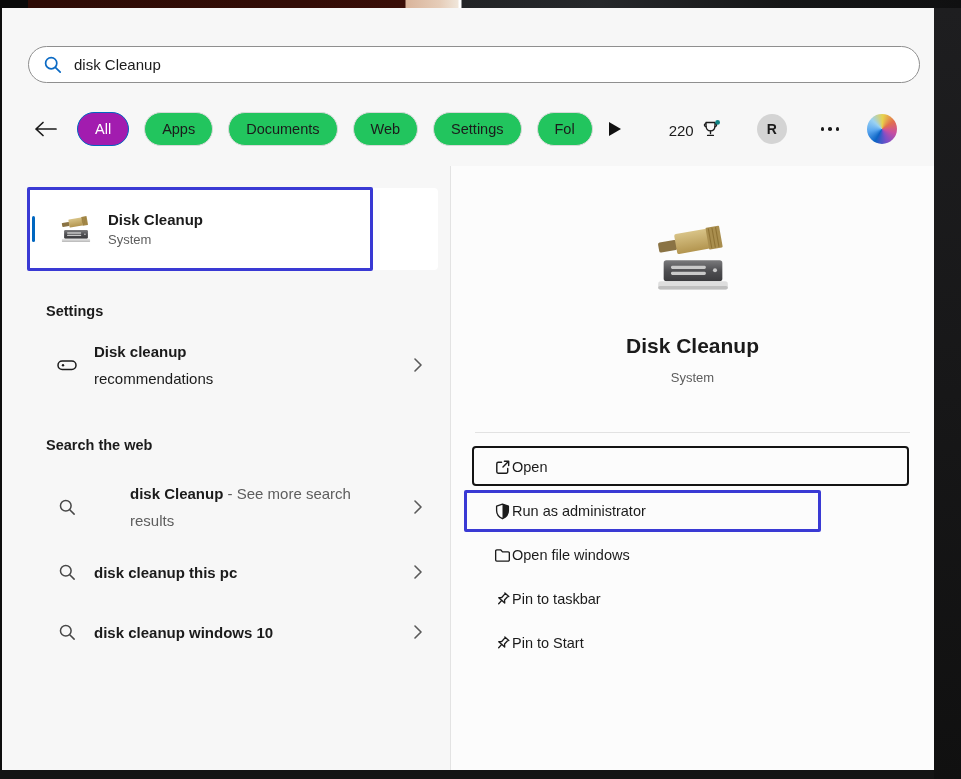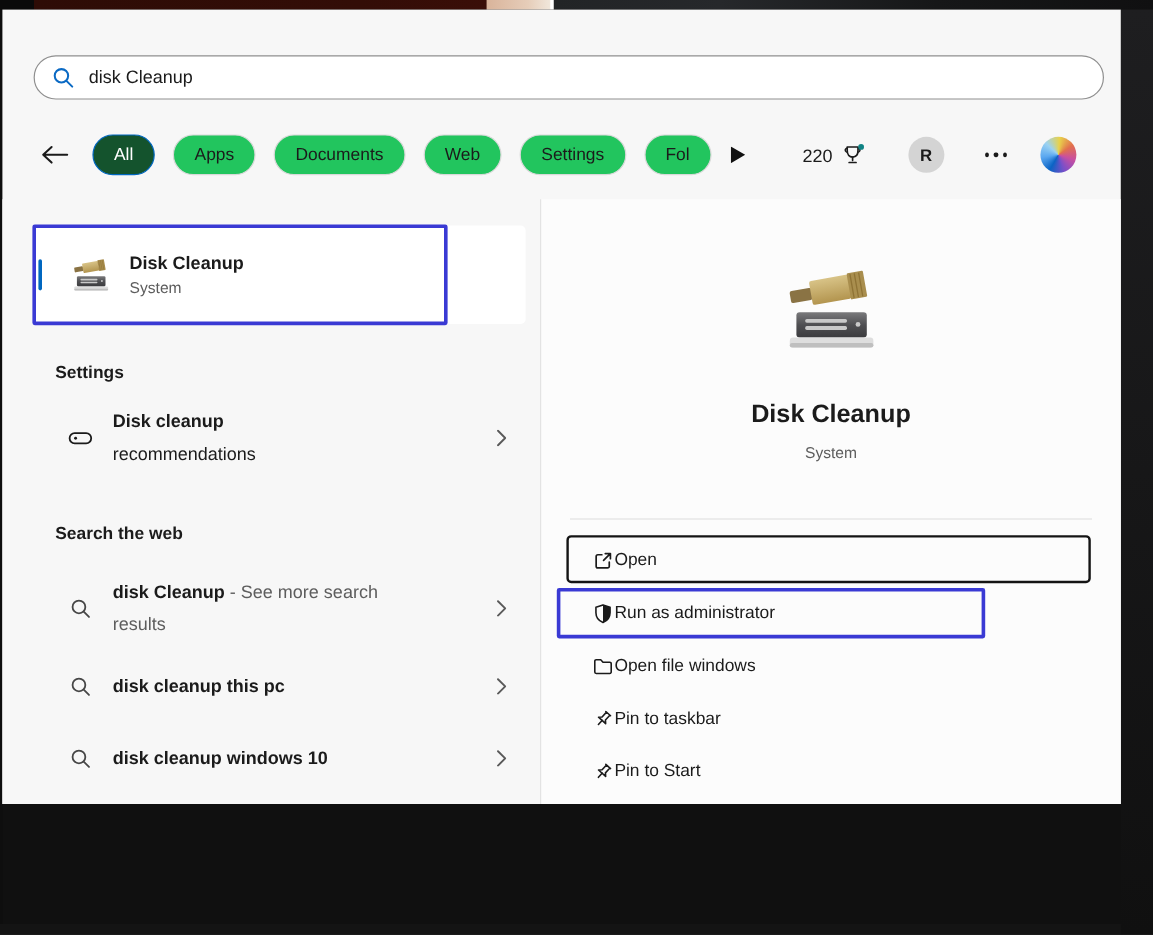--- a/index.html
+++ b/index.html
@@ -19,21 +19,21 @@
       #d9b49b 406px,#e6cdb9 440px,#f0e6da 458px,
       #ffffff 459px,#ffffff 461px,
       #222426 462px,#26282b 600px,#161718 780px,#101011 961px);
   }
   .right-band { position:absolute; top:8px; right:0; width:27px; bottom:0;
     background:linear-gradient(180deg,#1e1e20,#101010); }
   .bottom-band { position:absolute; left:0; bottom:0; height:9px; width:934px; background:#141414; }
   .left-band { position:absolute; left:0; top:8px; width:2px; bottom:9px; background:#0e0e0e; }
 
   
-  .window { position:absolute; left:2px; top:8px; width:932px; height:662px; background:#f7f7f7; }
+  .window { position:absolute; left:2px; top:8px; width:932px; height:762px; background:#f7f7f7; }
 
   
   .search-bar {
     position:absolute; left:26px; top:38px; right:14px; height:37px;
     background:#ffffff; border:1px solid #8f8f8f; border-radius:19px;
     display:flex; align-items:center; padding:0 14px; gap:11px;
   }
   .search-input {
     flex:1; border:none; outline:none; background:transparent;
     font-family:inherit; font-size:15px; color:#1b1b1b;
@@ -42,21 +42,21 @@
   
   .tabs-row {
     position:absolute; left:26px; top:100px; right:14px; height:42px;
     display:flex; align-items:center;
   }
   .back-btn { display:flex; align-items:center; justify-content:center; width:34px; height:34px; cursor:pointer; }
   .pill {
     margin-left:15px; padding:8px 17px; border-radius:20px; font-size:14.5px;
     background:#22c55e; border:1px solid #d9d9d9; color:#1b1b1b; white-space:nowrap; cursor:pointer;
   }
-  .pill.active { background:#14532d; border-color:#0067c0; color:#ffffff; }
+  .pill.active { background:#a21caf; border-color:#0067c0; color:#ffffff; }
   .play-btn { margin-left:16px; display:flex; align-items:center; cursor:pointer; }
   .rewards { margin-left:48px; display:flex; align-items:flex-end; gap:7px; cursor:pointer; }
   .rewards-count { font-size:15px; color:#1b1b1b; }
   .avatar {
     margin-left:36px; width:30px; height:30px; border-radius:50%;
     background:#d4d4d4; color:#1b1b1b; font-size:14px; font-weight:600;
     display:flex; align-items:center; justify-content:center; cursor:pointer;
   }
   .more-btn { margin-left:28px; display:flex; gap:4px; align-items:center; cursor:pointer; padding:6px; }
   .more-btn i { width:3.5px; height:3.5px; border-radius:50%; background:#1b1b1b; }
@@ -95,21 +95,21 @@
   
   .lrow {
     margin-left:26px; width:410px; display:flex; align-items:center;
     padding-left:26px; cursor:pointer;
   }
   .lrow .row-icon { width:26px; display:flex; justify-content:center; flex:0 0 26px; }
   .lrow .row-text { margin-left:14px; width:262px; font-size:15px; line-height:27px; }
   .lrow .chev { margin-left:auto; margin-right:16px; display:flex; }
   .settings-row { margin-top:14px; height:62px; }
   .web-row { height:60px; }
-  .web-row-first { margin-top:18px; height:70px; }
+  .web-row-first { margin-top:18px; height:70px;gap:36px; }
   .q { font-weight:700; color:#1b1b1b; }
   .sfx { font-weight:400; color:#5d5d5d; }
   .line1 { font-weight:700; color:#1b1b1b; display:block; }
   .line2 { font-weight:400; color:#1b1b1b; display:block; }
 
   
   .app-icon-lg { margin-top:52px; }
   .app-title { margin-top:36px; font-size:21px; font-weight:600; line-height:26px; color:#1b1b1b; }
   .app-sub { margin-top:10px; font-size:13px; line-height:17px; color:#5d5d5d; }
   .sep { margin-top:46px; height:1px; width:calc(100% - 48px); background:#e2e2e2; }

